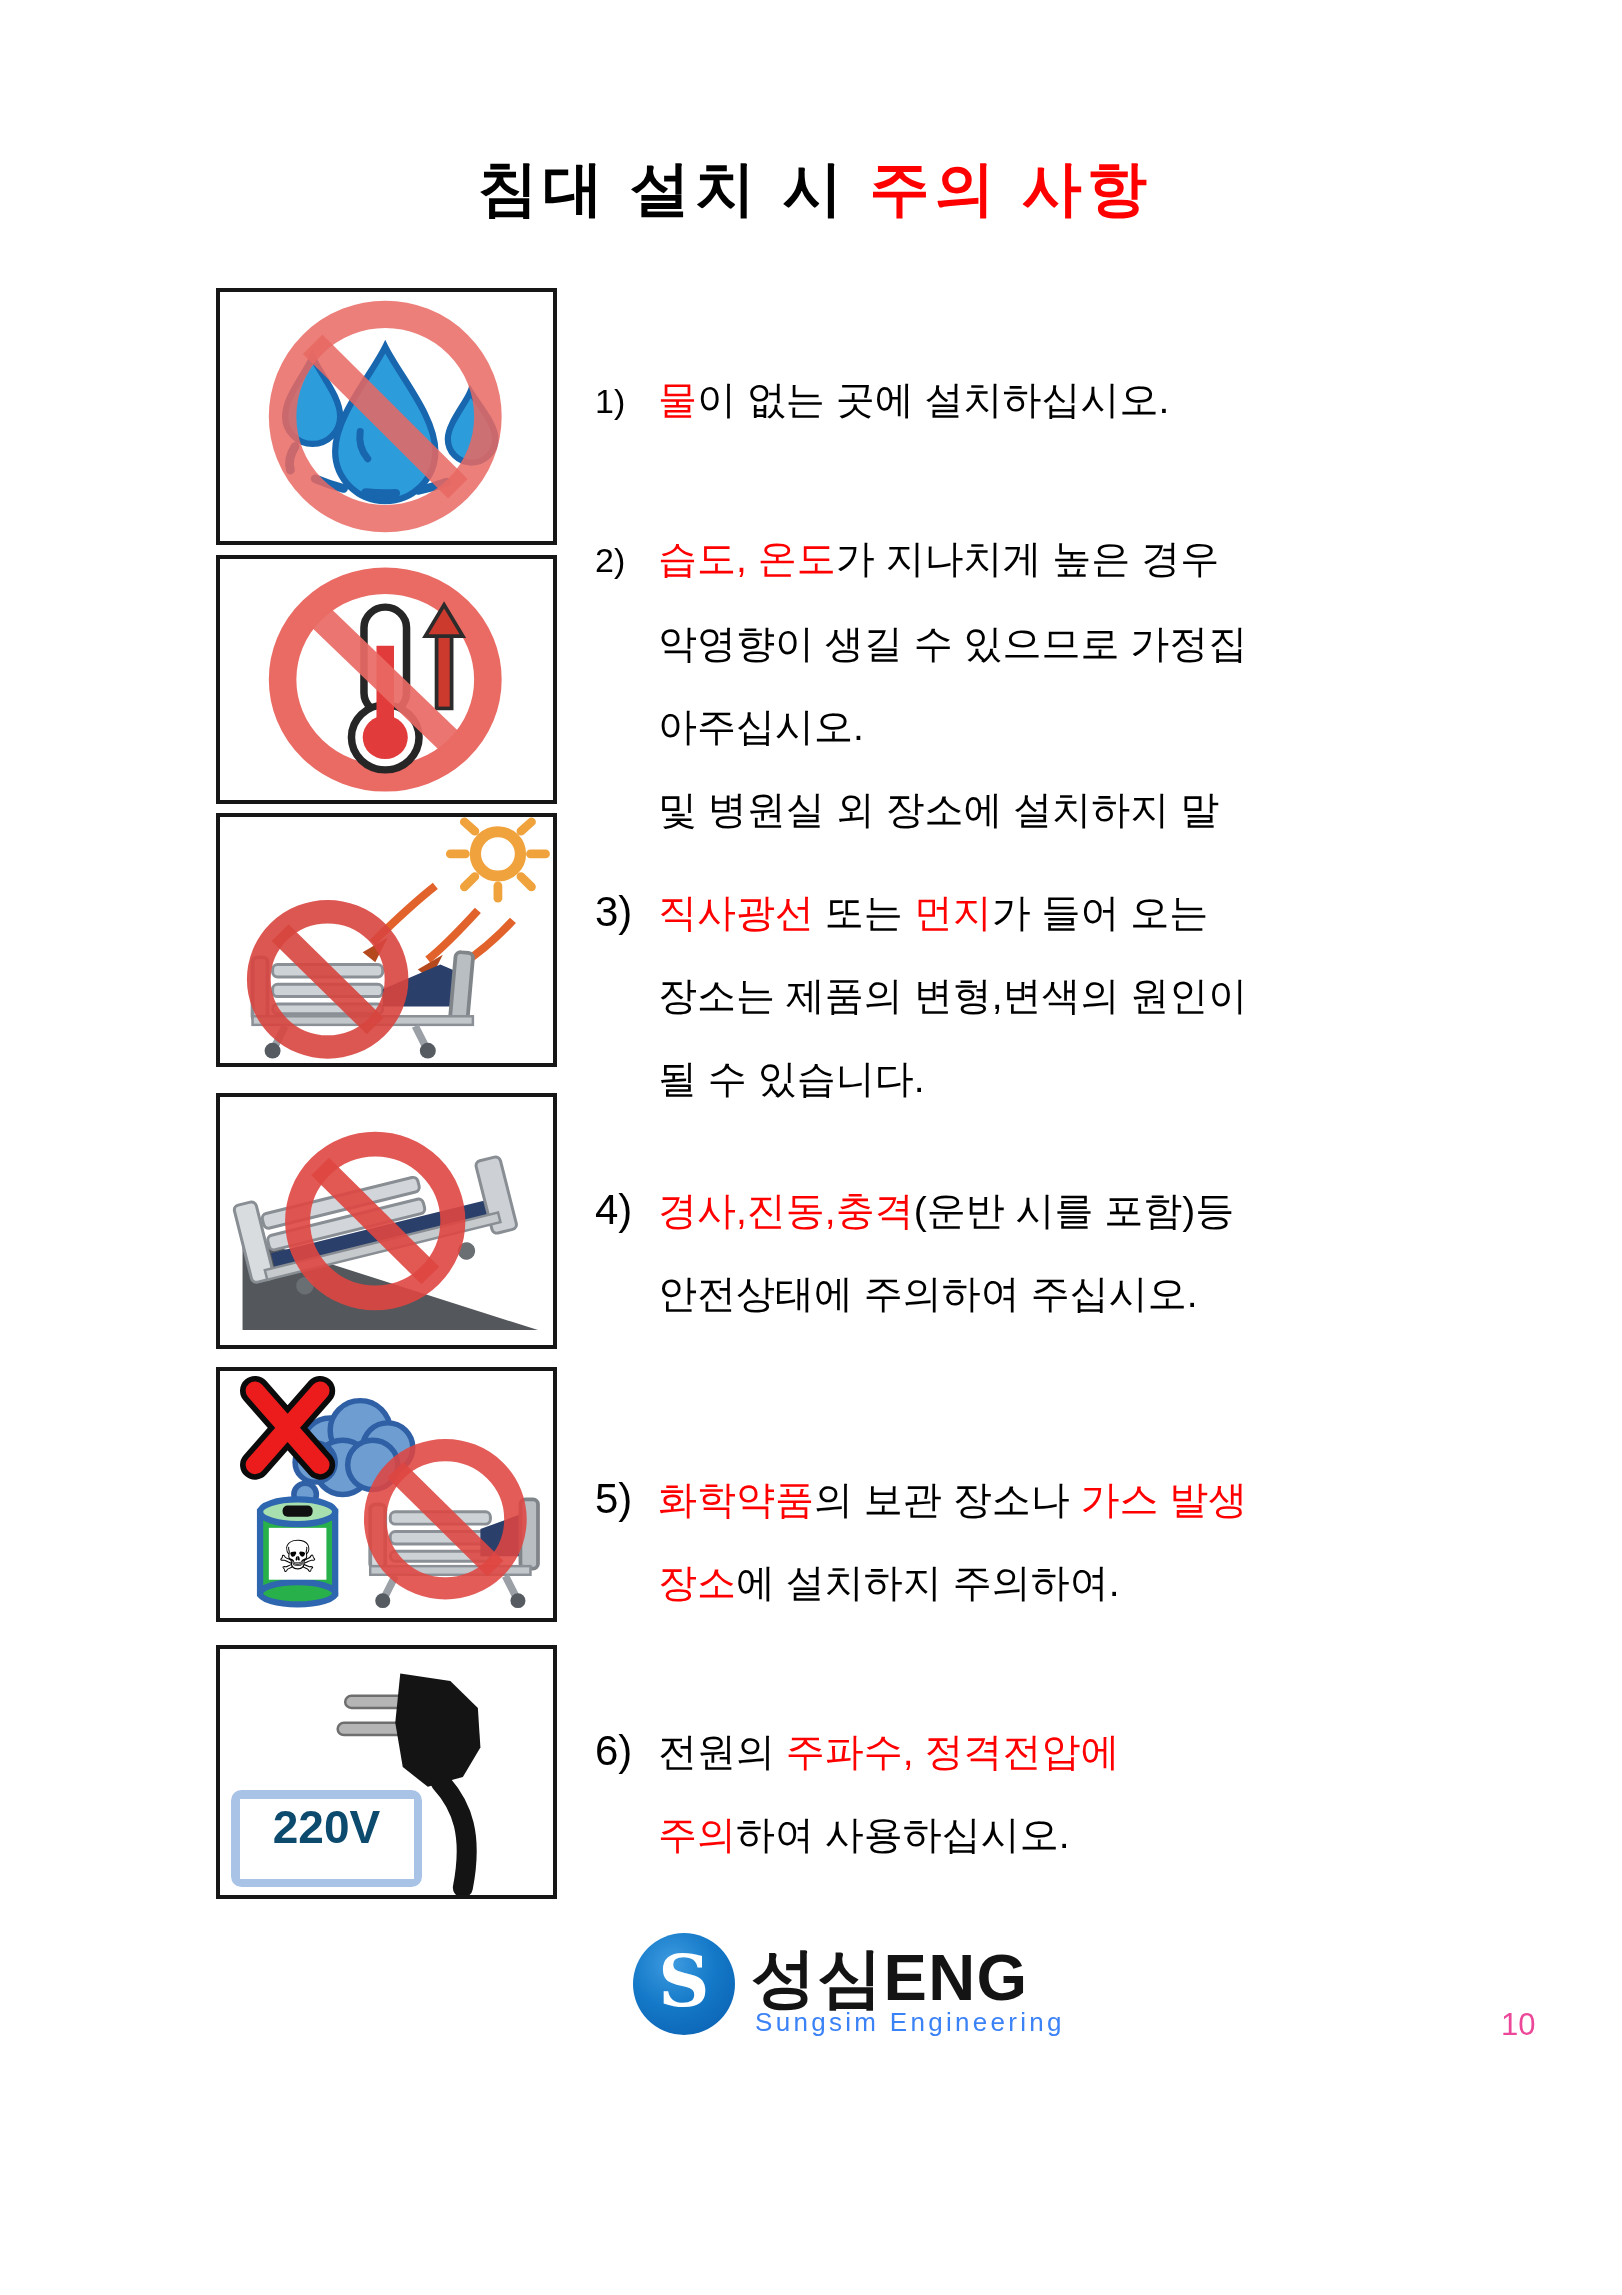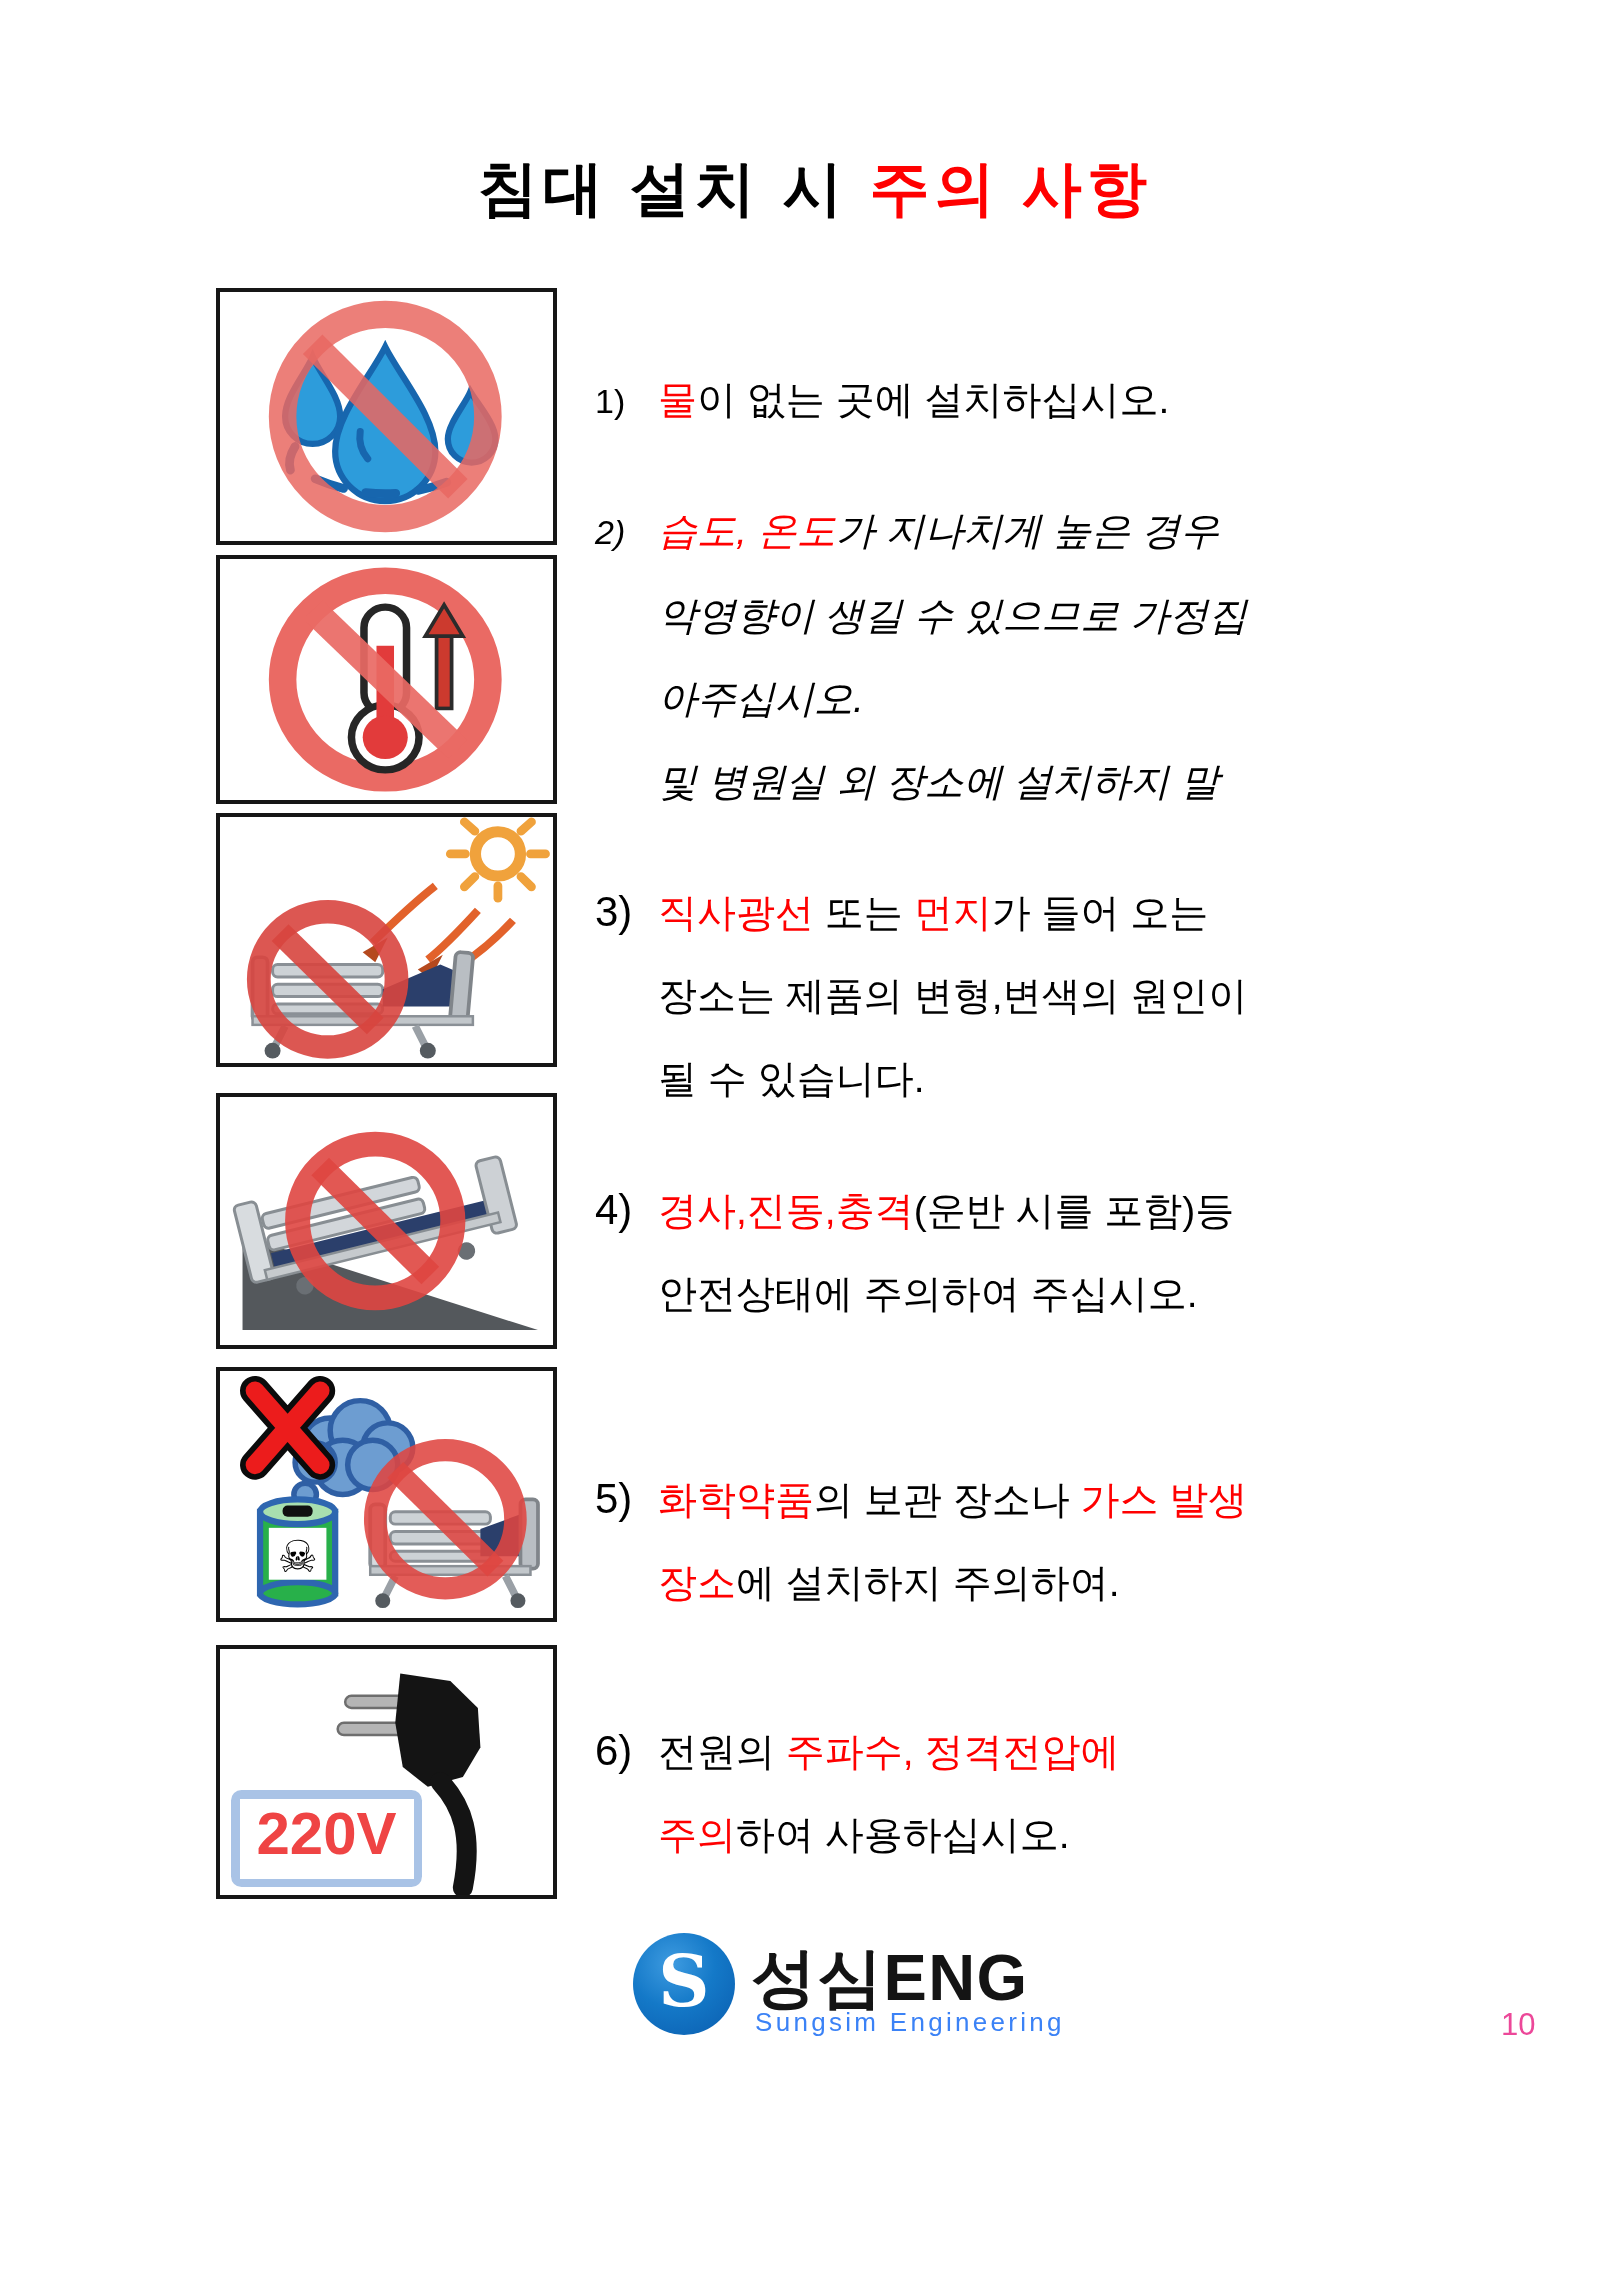--- a/index.html
+++ b/index.html
@@ -27,29 +27,29 @@
   #wbox-6{top:1645px;height:254px;}
   
   .voltage-box{
     position:absolute;left:11px;top:141px;width:191px;height:97px;
     background:#a9c3e6;border-radius:10.5px;box-sizing:border-box;padding:8.5px;
   }
   .voltage-inner{
     width:100%;height:100%;background:#ffffff;box-sizing:border-box;
     display:flex;justify-content:center;align-items:flex-start;padding-top:5.2px;
   }
-  .voltage-text{font-size:60px;font-weight:700;color:#ef4444;line-height:1;}
+  .voltage-text{font-size:46px;font-weight:700;color:#0c4a6e;line-height:1;}
   
   .item{position:absolute;left:595px;width:890px;font-size:39px;line-height:83px;color:#000;}
   .item .line{white-space:nowrap;}
   .item .cont{padding-left:63px;}
   .marker{display:inline-block;width:63px;font-size:34px;}
   .item.big .marker{font-size:42px;}
   #item-1{top:358px;}
-  #item-2{top:489px;font-style:italic;}
+  #item-2{top:517px;}
   #item-3{top:870px;}
   #item-4{top:1168px;}
   #item-5{top:1457px;}
   #item-6{top:1709px;}
   
   .logo{position:absolute;top:1930px;left:633px;height:111px;}
   .logo-mark{
     position:absolute;left:0;top:3.3px;width:102px;height:102px;border-radius:50%;
     background:radial-gradient(circle at 38% 30%, #3e9be0 0%, #1479c8 45%, #0a5cae 100%);
     display:flex;align-items:center;justify-content:center;

